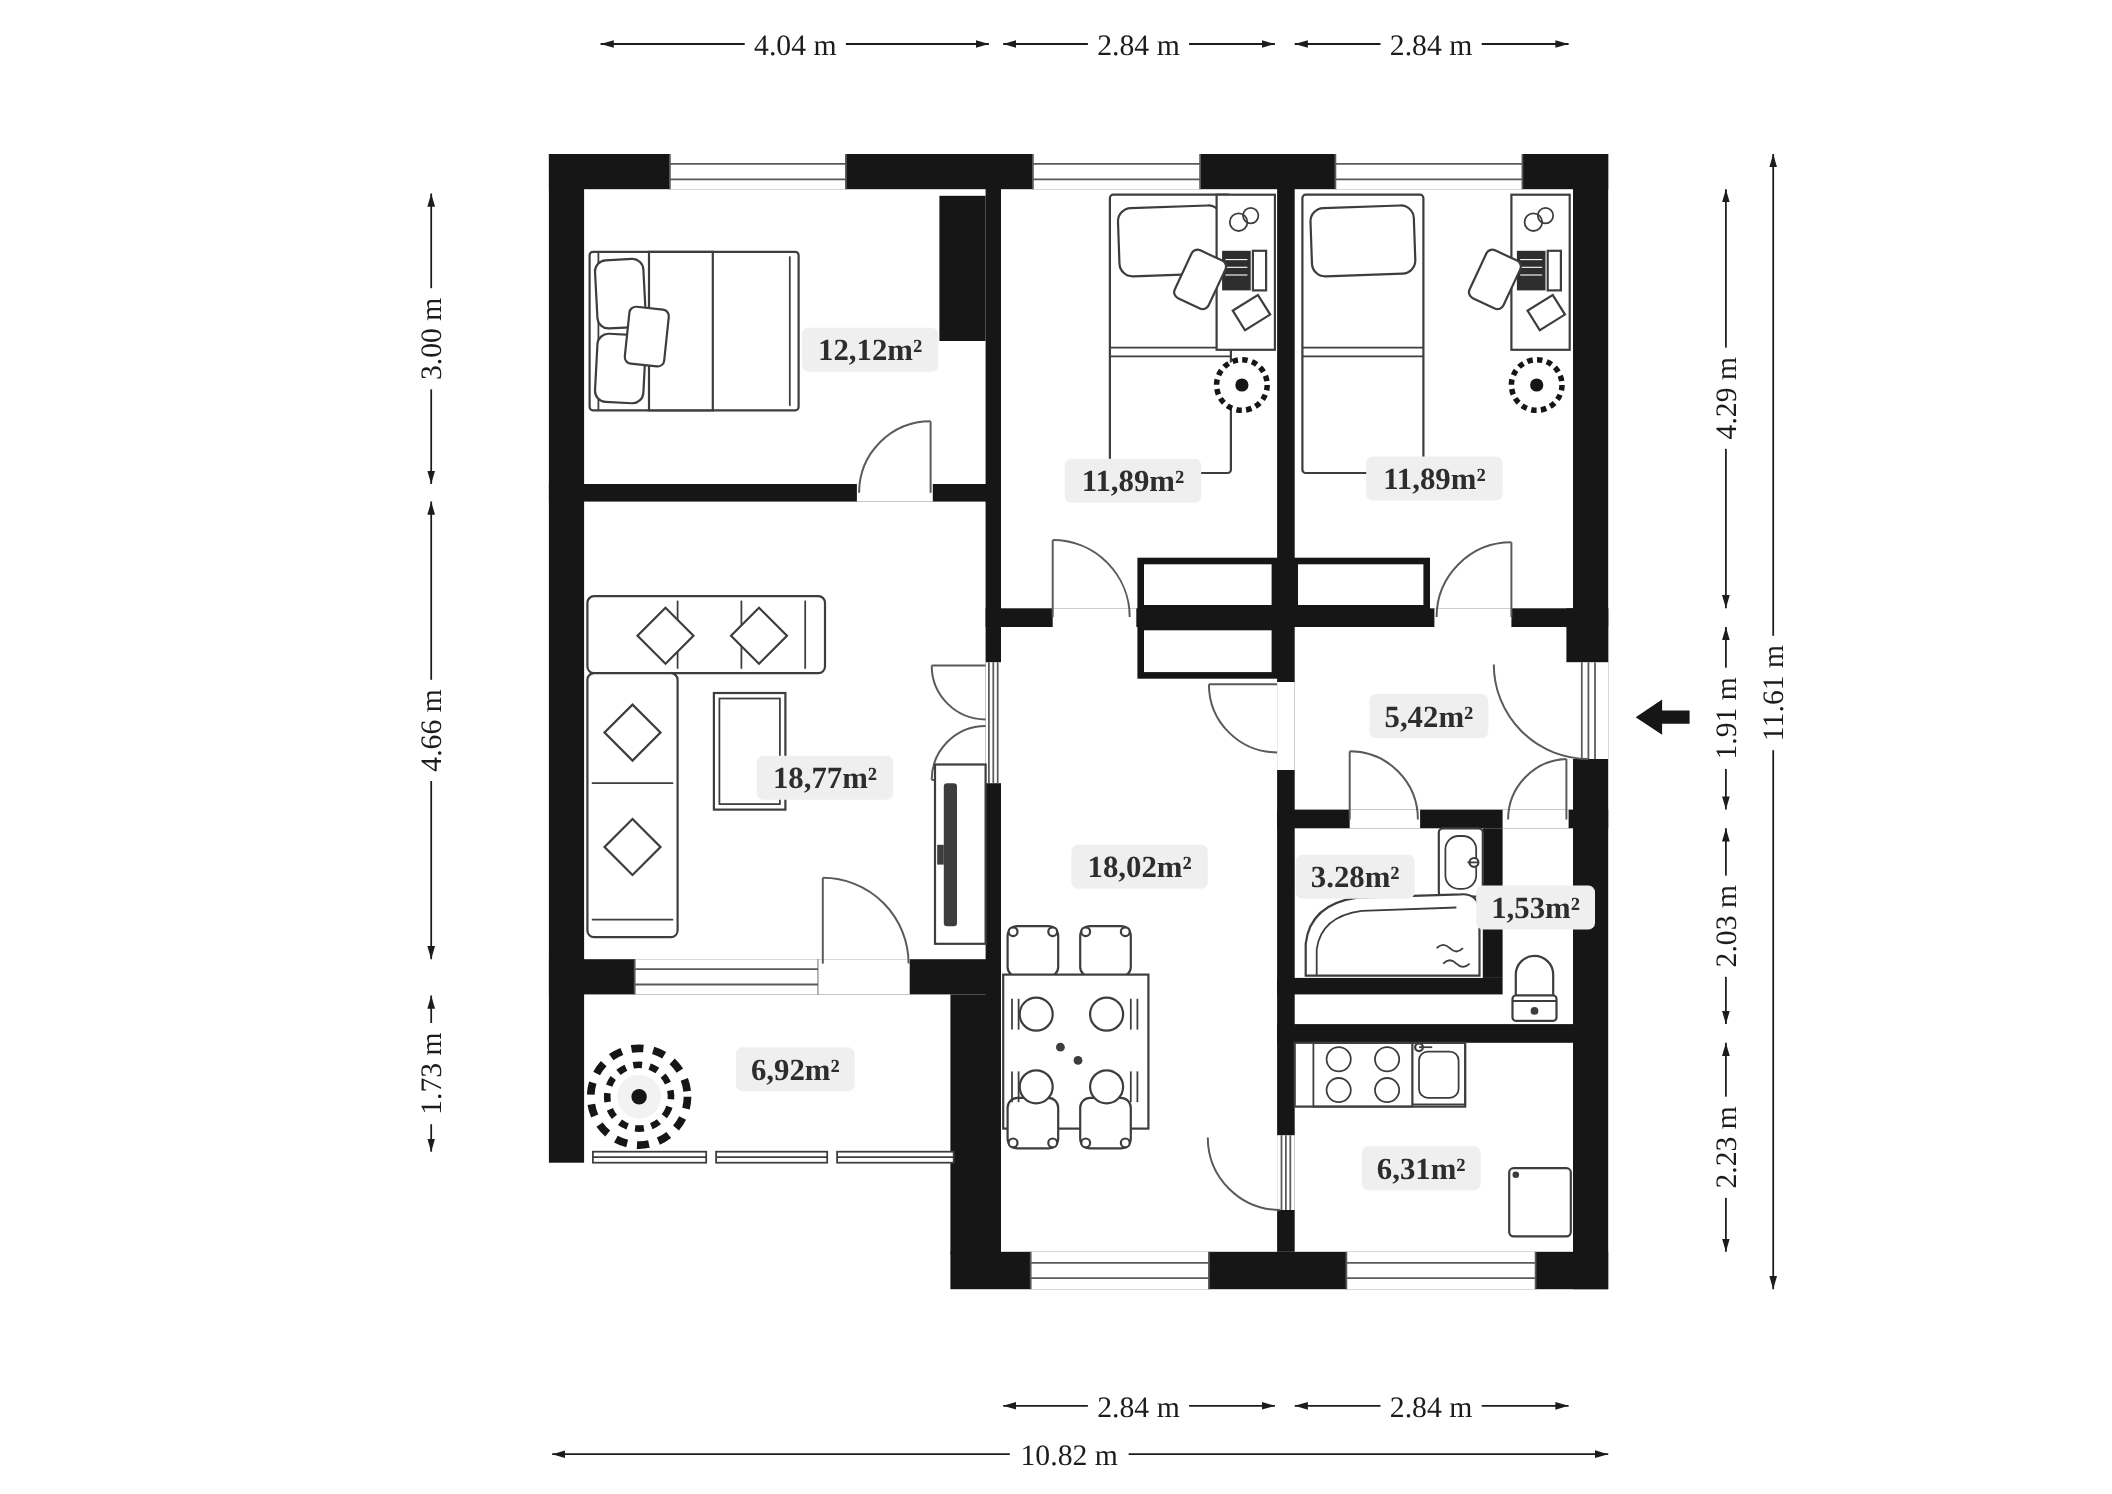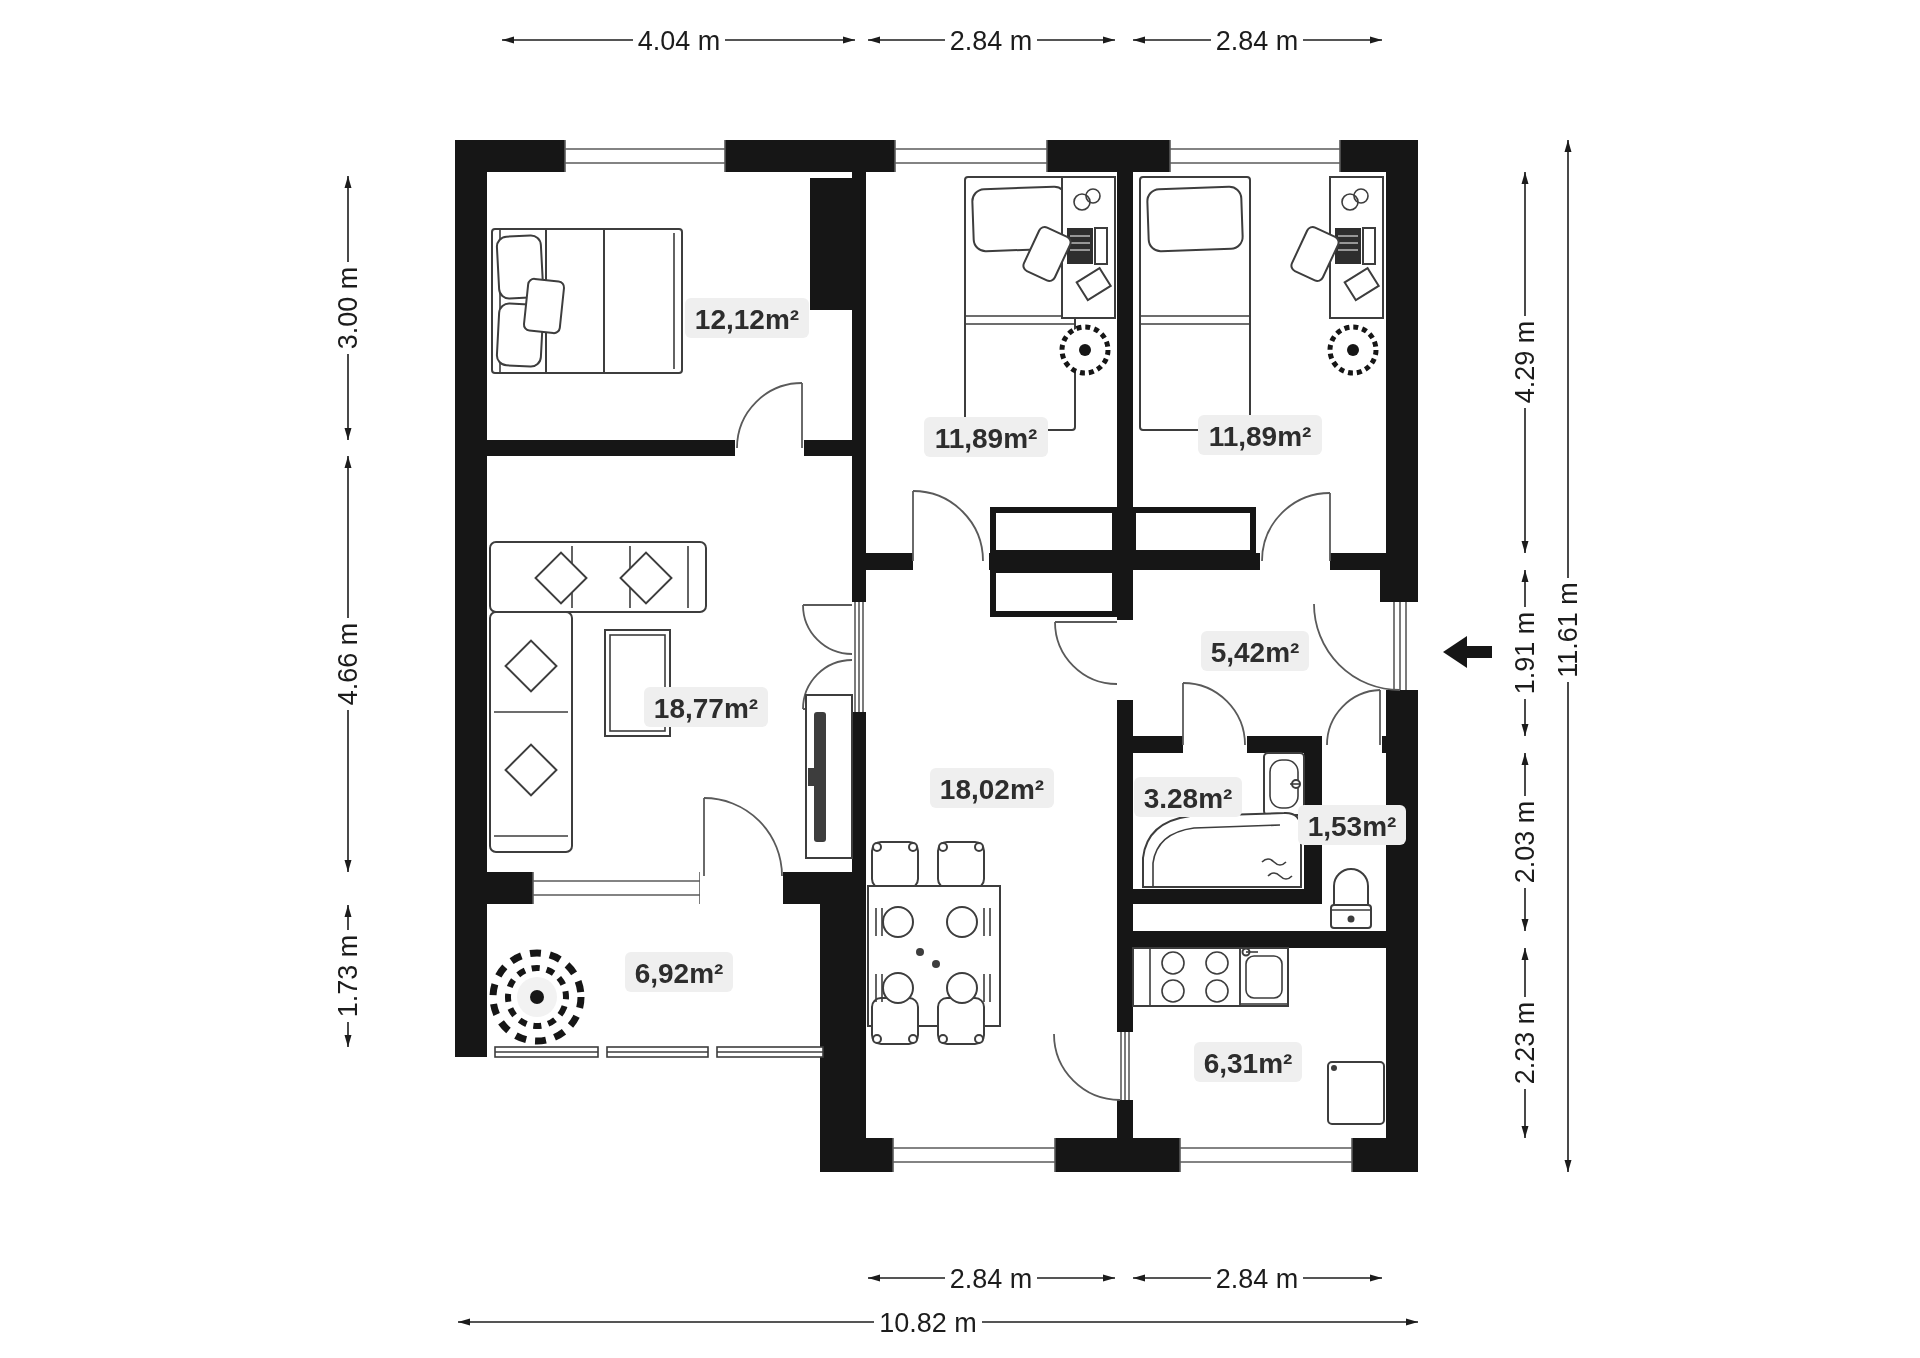--- a/index.html
+++ b/index.html
@@ -1,18 +1,18 @@
 <!DOCTYPE html>
 <html><head>
 <meta charset="utf-8">
 <title>Floor plan</title>
 <style>
   html,body{margin:0;padding:0;background:#ffffff;}
   .stage{width:1588px;height:1358px;position:relative;background:#fff;
-         font-family:Liberation Sans, sans-serif;}
+         font-family:Liberation Serif, serif;margin-left:44px;}
   svg{display:block;}
   .wall{fill:#161616;stroke:none;}
   .furn{fill:#ffffff;stroke:#3d3d3d;stroke-width:2;}
   .furn-thin{fill:none;stroke:#3d3d3d;stroke-width:1.6;}
   .closet{fill:#ffffff;stroke:#161616;stroke-width:6;}
   .door{fill:none;stroke:#5a5a5a;stroke-width:1.8;}
   .winline{stroke:#5a5a5a;stroke-width:1.6;}
   .dim{stroke:#1c1c1c;stroke-width:1.6;fill:none;}
   .dimtext{font-size:27px;fill:#1c1c1c;font-weight:400;}
   .roomlabel{font-size:28px;fill:#2d2d2d;font-weight:700;}

